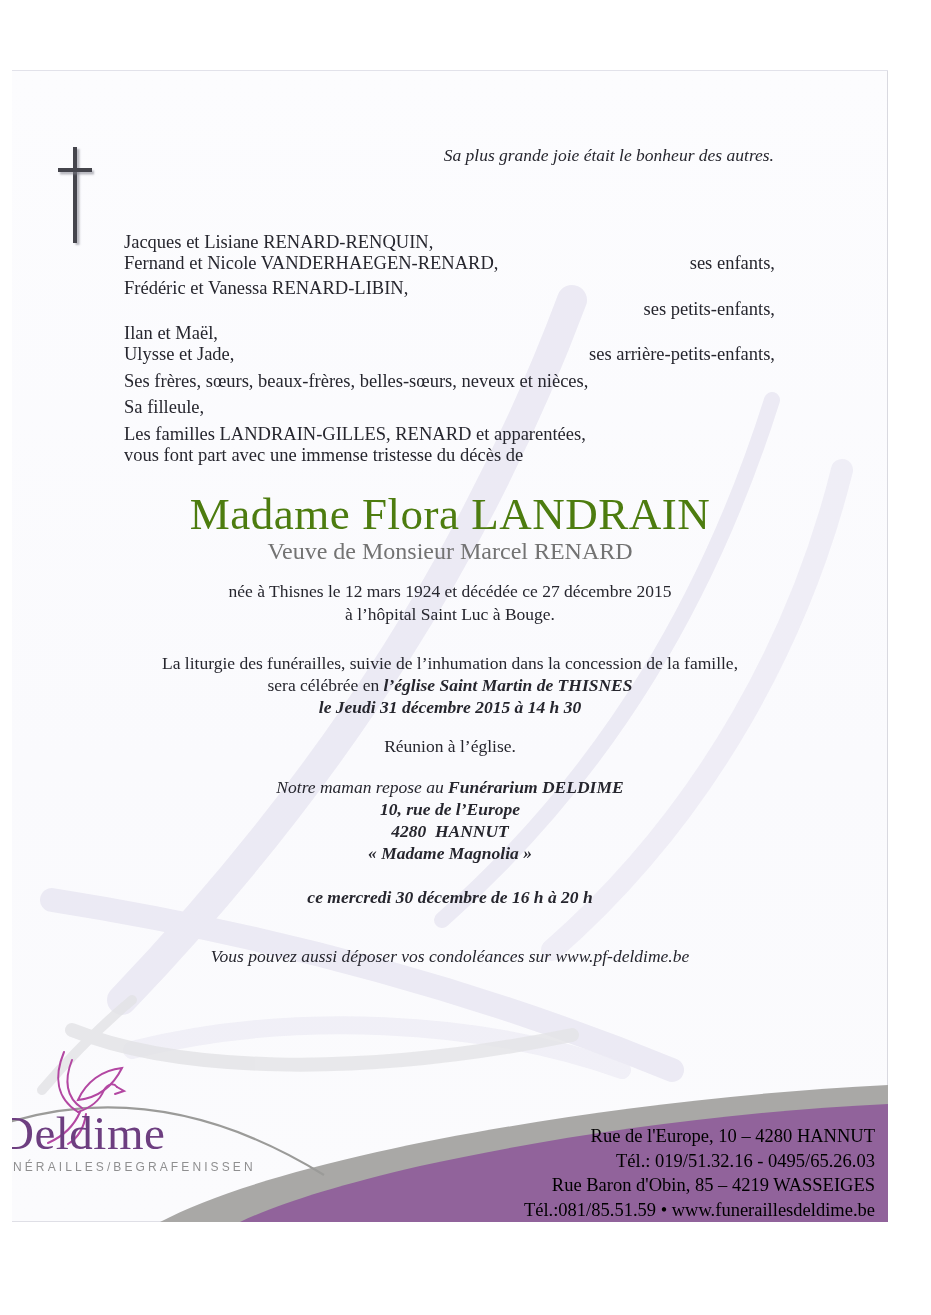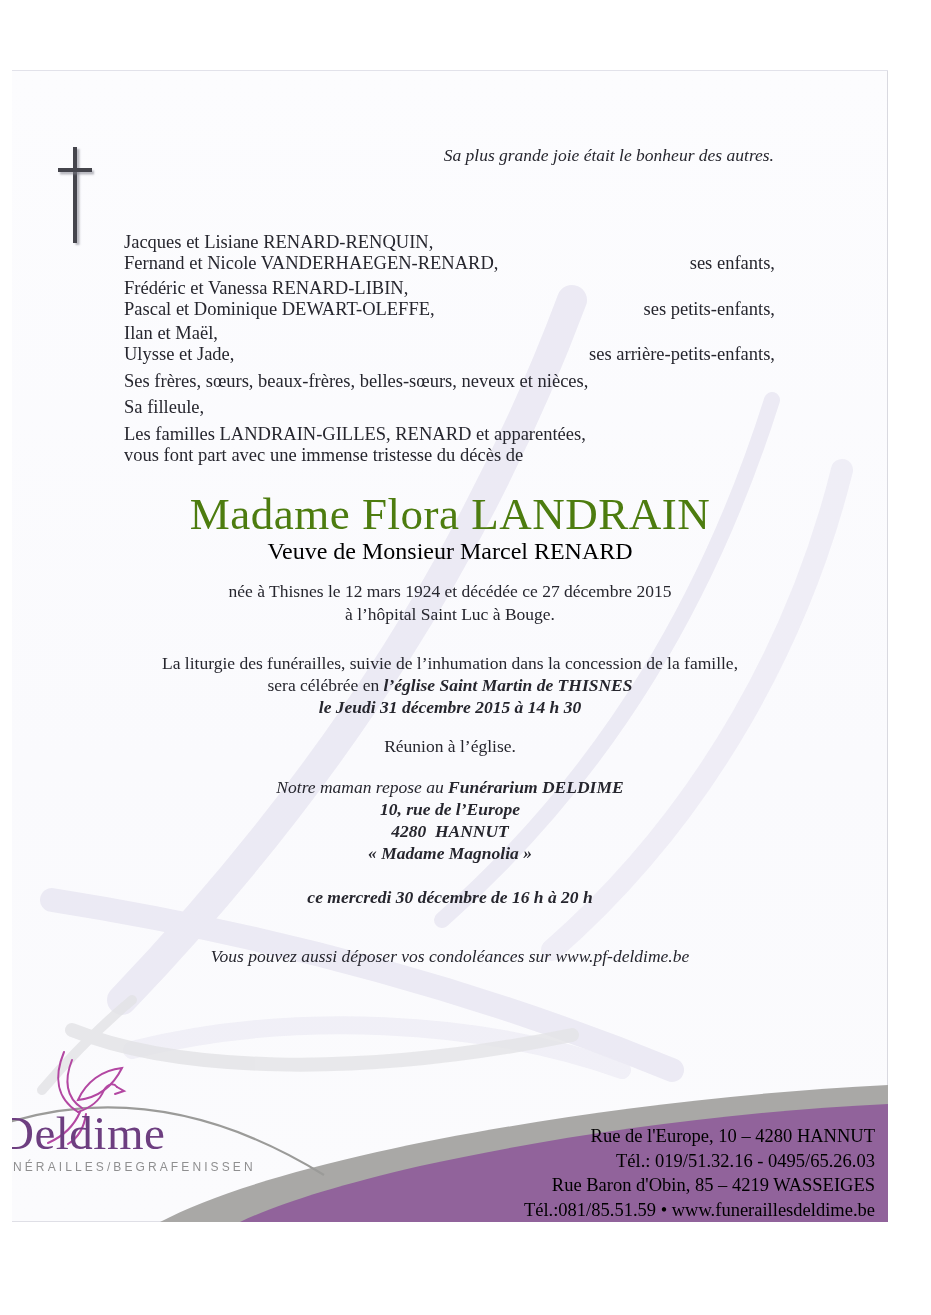--- a/index.html
+++ b/index.html
@@ -14,21 +14,21 @@
   .edge-bottom{left:0;top:1221px;width:876px;height:1px;background:#dfdfe6;}
   
   .t{font-size:17.5px;line-height:21px;white-space:nowrap;}
   .fam{font-size:18.5px;line-height:22px;white-space:nowrap;}
   .it{font-style:italic;}
   .b{font-weight:bold;}
   .center{left:0;width:876px;text-align:center;}
   .right-rel{right:168px;text-align:right;}
   .pre{white-space:pre;}
   .name-h{font-size:45px;letter-spacing:0.5px;color:#4d7c0f;}
-  .sub-h{font-size:24px;color:#000000;}
+  .sub-h{font-size:24px;color:#737373;}
   
   .cross-v{left:61px;top:147px;width:3.5px;height:96px;background:#45454c;
            box-shadow:2.5px 2px 2px rgba(130,130,140,0.55);}
   .cross-h{left:46px;top:168px;width:34px;height:3.5px;background:#45454c;
            box-shadow:2px 2.5px 2px rgba(130,130,140,0.55);}
   
   .addr{right:68px;top:1124px;text-align:right;color:#000000;font-size:18.5px;line-height:24.5px;white-space:nowrap;}
   .logo-text{left:-12px;top:1106px;font-size:47px;color:#6d3e80;letter-spacing:0.5px;white-space:nowrap;}
   .logo-sub{left:1px;top:1160px;font-family:"Liberation Sans",sans-serif;font-size:12px;
             letter-spacing:3.1px;color:#8f8f90;white-space:nowrap;}
@@ -61,21 +61,20 @@
   <div class="abs cross-v"></div>
   <div class="abs cross-h"></div>
 
   <div class="abs t it" style="right:169px;top:145px;">Sa plus grande joie était le bonheur des autres.</div>
 
   <div class="abs fam" style="left:112px;top:231px;">Jacques et Lisiane RENARD-RENQUIN,</div>
   <div class="abs fam" style="left:112px;top:252px;">Fernand et Nicole VANDERHAEGEN-RENARD,</div>
   <div class="abs fam right-rel" style="top:252px;">ses enfants,</div>
 
   <div class="abs fam" style="left:112px;top:277px;">Frédéric et Vanessa RENARD-LIBIN,</div>
-  <div class="abs fam" style="left:112px;top:298px;">Pascal et Dominique DEWART-OLEFFE,</div>
   <div class="abs fam right-rel" style="top:298px;">ses petits-enfants,</div>
 
   <div class="abs fam" style="left:112px;top:322px;">Ilan et Maël,</div>
   <div class="abs fam" style="left:112px;top:343px;">Ulysse et Jade,</div>
   <div class="abs fam right-rel" style="top:343px;">ses arrière-petits-enfants,</div>
 
   <div class="abs fam" style="left:112px;top:370px;">Ses frères, sœurs, beaux-frères, belles-sœurs, neveux et nièces,</div>
   <div class="abs fam" style="left:112px;top:396px;">Sa filleule,</div>
   <div class="abs fam" style="left:112px;top:423px;">Les familles LANDRAIN-GILLES, RENARD et apparentées,</div>
   <div class="abs fam" style="left:112px;top:444px;">vous font part avec une immense tristesse du décès de</div>

